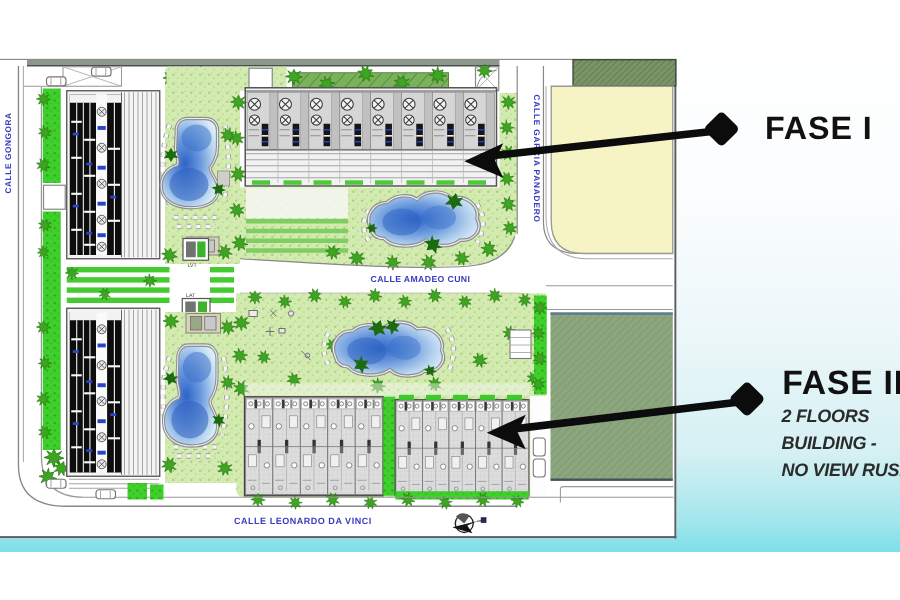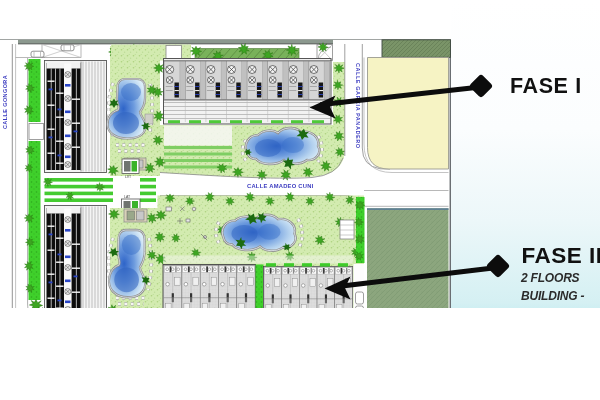--- a/index.html
+++ b/index.html
@@ -1,16 +1,16 @@
 <!DOCTYPE html>
 <html><head>
 <meta charset="utf-8">
 <style>
 html,body{margin:0;padding:0;background:#fff;}
-#wrap{width:600px;height:308px;position:relative;overflow:hidden;font-family:"Liberation Sans",sans-serif;}
+#wrap{width:600px;height:368px;position:relative;overflow:hidden;font-family:"Liberation Sans",sans-serif;}
 svg{display:block;}
 </style>
 </head>
 <body>
 <div id="wrap">
 <svg width="600" height="400" viewBox="0 0 600 400">
 <defs>
 <linearGradient id="bgGrad" x1="0" y1="0" x2="0" y2="1">
 <stop offset="0" stop-color="#ffffff"></stop>
 <stop offset="0.35" stop-color="#fbfdfe"></stop>

